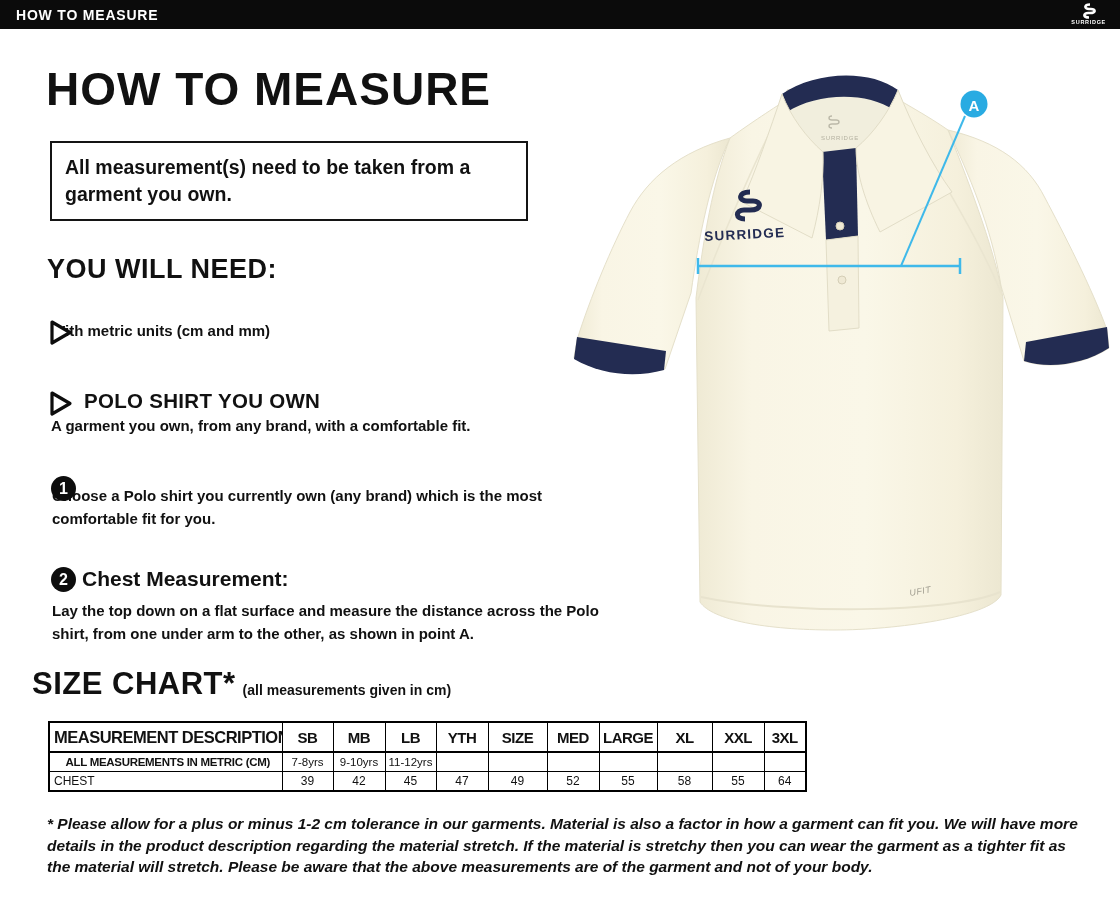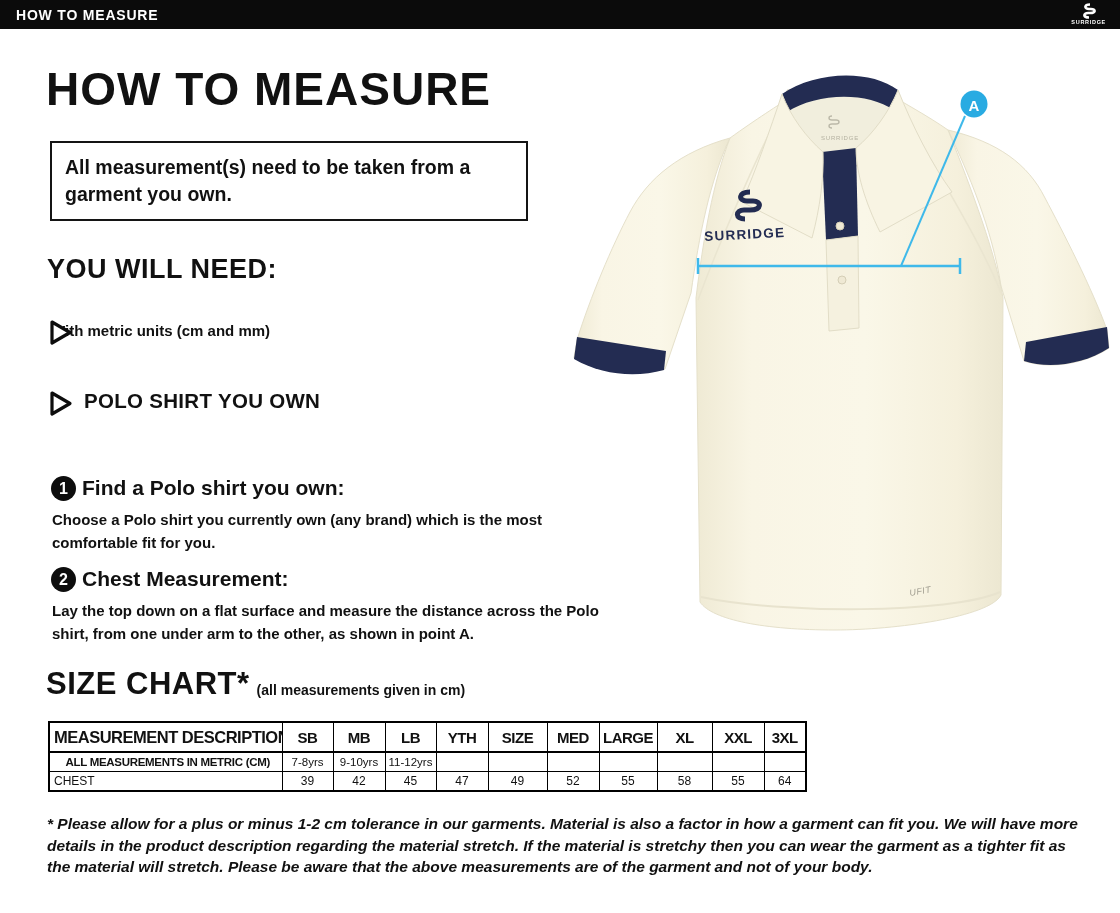--- a/index.html
+++ b/index.html
@@ -22,21 +22,21 @@
   .need-item .tri{position:absolute;left:0;top:1px;}
   .need-title{margin-left:35px;font-size:20.5px;font-weight:bold;letter-spacing:0.3px;}
   .need-desc{margin-left:2px;margin-top:4px;font-size:15px;font-weight:bold;}
 
   .step{position:absolute;left:51px;width:560px;}
   .step-badge{position:absolute;left:0;top:0;width:25px;height:25px;border-radius:50%;background:#0d0d0d;
               color:#fff;font-size:16px;font-weight:bold;display:flex;align-items:center;justify-content:center;}
   .step-title{margin-left:31px;font-size:21px;font-weight:bold;}
   .step-desc{margin-left:1px;margin-top:9px;width:552px;font-size:15px;font-weight:bold;line-height:22.5px;}
 
-  .sizechart-head{position:absolute;left:46px;top:666px;display:flex;align-items:flex-end;}
+  .sizechart-head{position:absolute;left:32px;top:666px;display:flex;align-items:flex-end;}
   .sizechart-title{font-size:31px;font-weight:bold;letter-spacing:0.5px;}
   .sizechart-sub{font-size:14px;font-weight:bold;margin-left:7px;margin-bottom:4px;}
 
   
   .size-table{position:absolute;left:48px;top:721px;border-collapse:collapse;table-layout:fixed;width:757px;}
   .size-table,.size-table th,.size-table td{border:1px solid #000;}
   .size-table{border:2px solid #000;}
   .size-table th{font-size:15px;font-weight:bold;height:28px;text-align:center;letter-spacing:-0.5px;
                  border-bottom:2px solid #000;white-space:nowrap;overflow:hidden;padding:0;}
   .size-table th.c-desc{font-size:16.5px;text-align:left;padding-left:4px;}
@@ -77,25 +77,25 @@
     <polygon points="3,3 21,13.5 3,24" fill="#ffffff" stroke="#0d0d0d" stroke-width="3.2" stroke-linejoin="round"></polygon>
   </svg>
   <div class="need-desc">With metric units (cm and mm)</div>
 </div>
 
 <div class="need-item" style="top:389px;">
   <svg class="tri" width="24" height="27" viewBox="0 0 24 27">
     <polygon points="3,3 21,13.5 3,24" fill="#ffffff" stroke="#0d0d0d" stroke-width="3.2" stroke-linejoin="round"></polygon>
   </svg>
   <div class="need-title">POLO SHIRT YOU OWN</div>
+  <div class="need-desc">A garment you own, from any brand, with a comfortable fit.</div>
 </div>
 
 <div class="step" style="top:476px;">
   <div class="step-badge">1</div>
-  <div class="step-title">Find a Polo shirt you own:</div>
   <div class="step-desc">Choose a Polo shirt you currently own (any brand) which is the most comfortable fit for you.</div>
 </div>
 
 <div class="step" style="top:567px;">
   <div class="step-badge">2</div>
   <div class="step-title">Chest Measurement:</div>
   <div class="step-desc">Lay the top down on a flat surface and measure the distance across the Polo shirt, from one under arm to the other, as shown in point A.</div>
 </div>
 
 <div class="sizechart-head">

